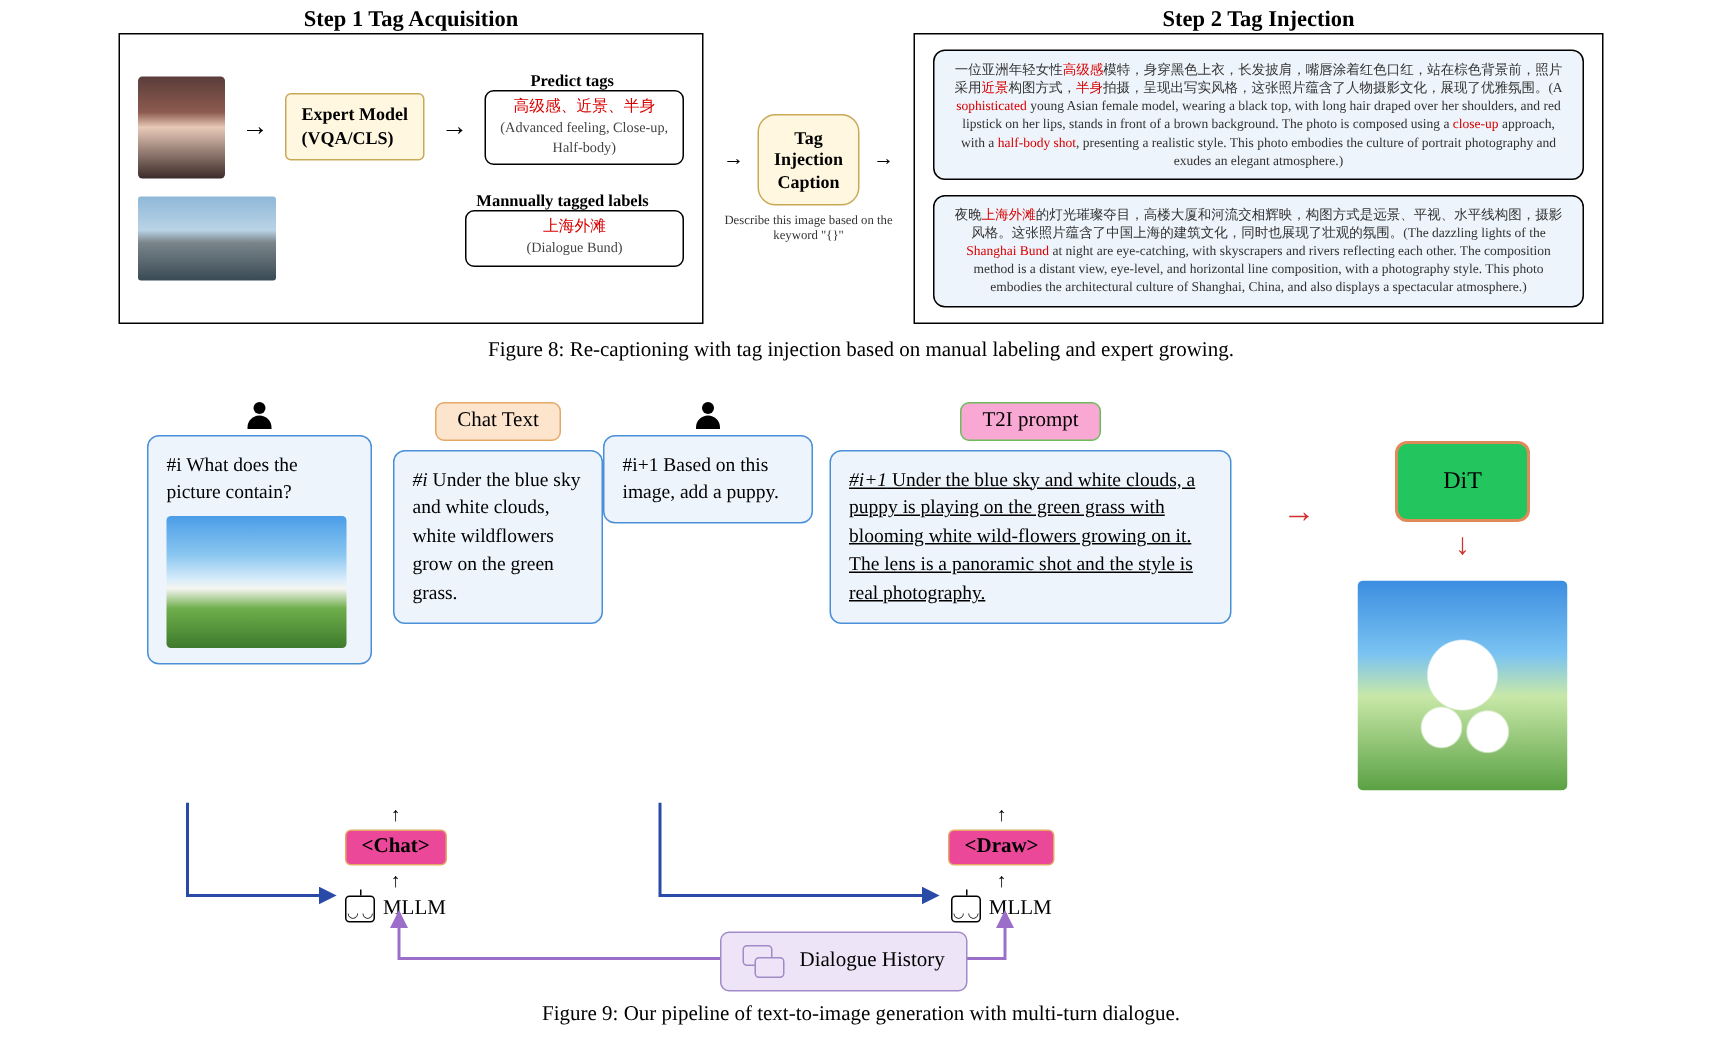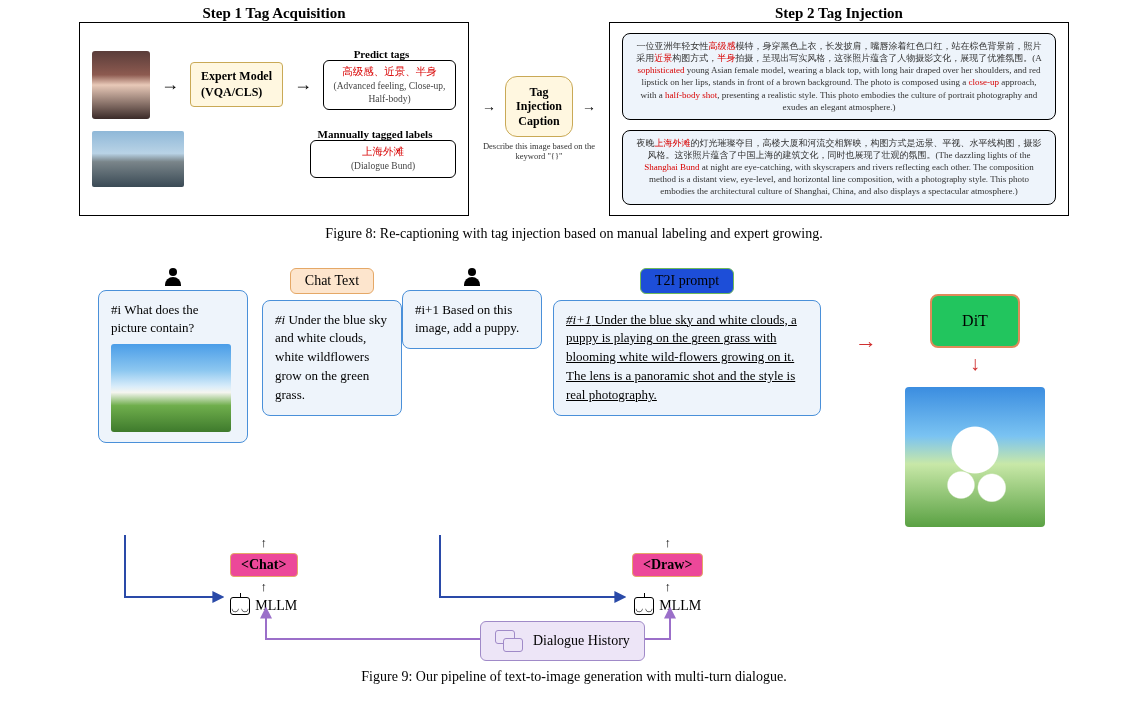--- a/index.html
+++ b/index.html
@@ -80,21 +80,21 @@
   .sky-ph {
     width:120px; height:88px; border-radius:3px; margin-top:6px;
     background: linear-gradient(180deg,#4a9de8 0%, #8cc7f0 30%, #d8ecfa 48%, #f5f5f0 55%, #6fae4c 70%, #3e7a2c 100%);
   }
   .col { display:flex; flex-direction:column; align-items:center; }
   .col-lbl {
     border-radius:6px; padding:4px 14px; font-size:14px; margin-bottom:6px;
     border:1.5px solid;
   }
   .lbl-chat { background:#fde5cd; border-color:#e5a867; }
-  .lbl-t2i { background:#1d4ed8; border-color:#6fba5a; }
+  .lbl-t2i { background:#f9a8d4; border-color:#6fba5a; }
   .dit-box {
     border:2px solid #e08a5a; background:#22c55e; border-radius:8px;
     padding:16px 30px; font-size:16px; font-weight:400;
   }
   .puppy-ph {
     width:140px; height:140px; border-radius:4px; margin-top:8px;
     background:
       radial-gradient(circle at 50% 45%, #fff 0 22%, transparent 23%),
       radial-gradient(circle at 40% 70%, #fff 0 10%, transparent 11%),
       radial-gradient(circle at 62% 72%, #fff 0 10%, transparent 11%),

